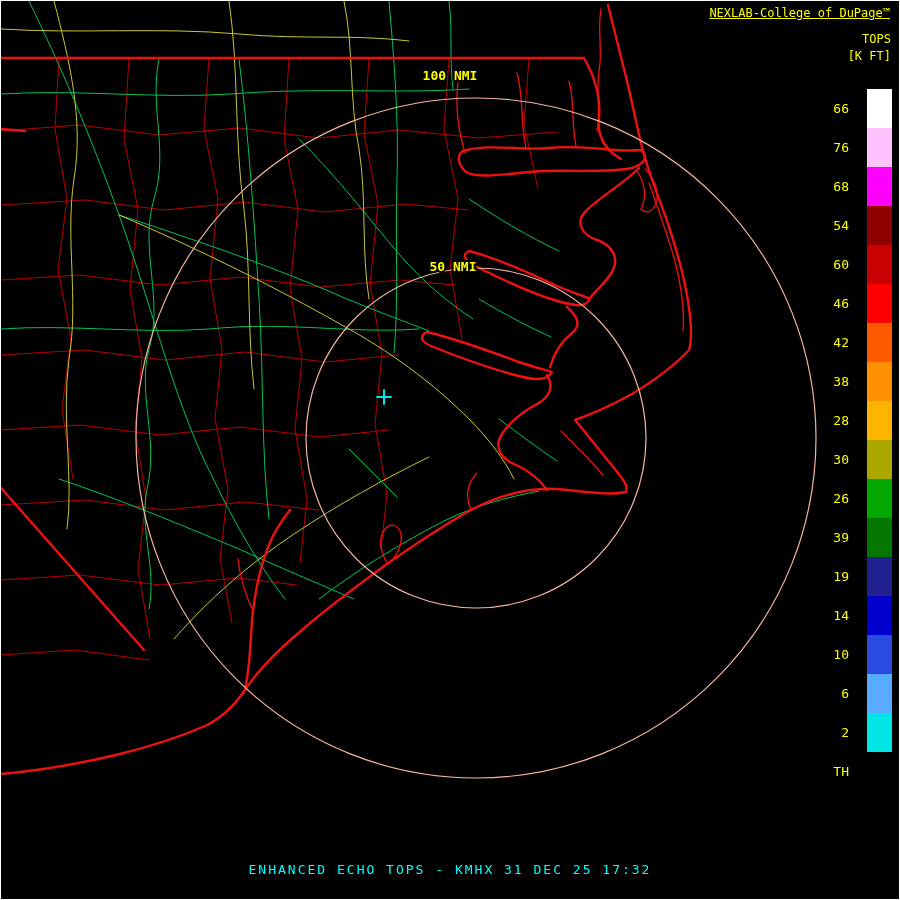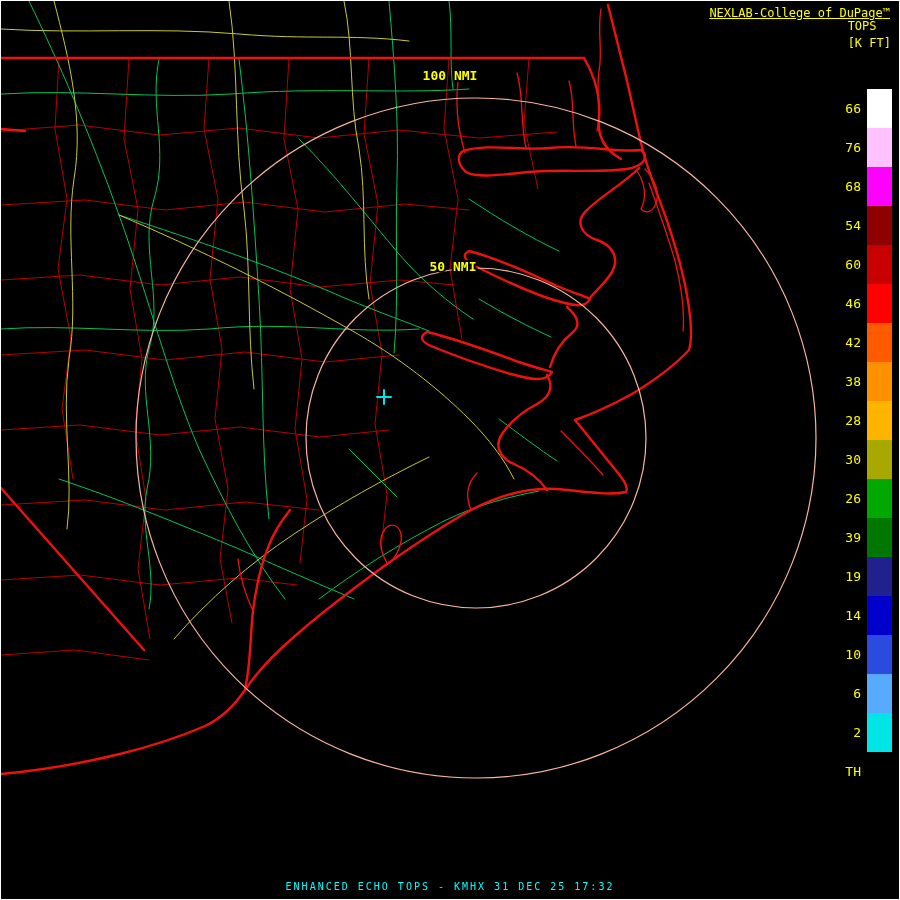--- a/index.html
+++ b/index.html
@@ -23,34 +23,34 @@
   .ring-label-text{
     fill:var(--ring-label);stroke:#000;stroke-width:4px;paint-order:stroke;
     font-family:"DejaVu Sans Mono",monospace;font-size:13px;font-weight:bold;
     text-anchor:middle;
   }
   .header{
     position:absolute;top:5px;right:9px;
     color:var(--header-text);font-size:12px;white-space:nowrap;text-decoration:underline;
   }
   .scale-title{
-    position:absolute;top:17px;right:8px;text-align:left;
+    position:absolute;top:30px;right:8px;text-align:right;
     color:var(--scale-label);font-size:12px;line-height:17px;
   }
   .scale-title span{display:block;}
   .colorbar{position:absolute;top:88px;right:7px;}
   .cb-row{display:flex;align-items:center;height:39px;}
   .cb-label{
-    width:32px;text-align:right;padding-right:6px;
+    width:32px;text-align:right;padding-right:18px;
     color:var(--scale-label);font-size:13px;
   }
   .cb-swatch{width:25px;height:39px;display:block;}
   .footer{
-    position:absolute;bottom:7px;left:50%;transform:translateX(-50%);
-    color:var(--footer-text);font-size:10px;letter-spacing:2px;white-space:nowrap;
+    position:absolute;bottom:22px;left:50%;transform:translateX(-50%);
+    color:var(--footer-text);font-size:13px;letter-spacing:2px;white-space:nowrap;
   }
 </style>
 </head>
 <body>
 
 <svg id="map" width="900" height="900" viewBox="0 0 900 900">
 
   <g>
     <path class="county" d="M58,57 L54,128 L66,198 L57,268 L70,338 L61,408 L72,478"></path>
     <path class="county" d="M128,57 L123,138 L137,208 L129,288 L141,358 L134,428 L145,498 L137,568 L149,638"></path>

